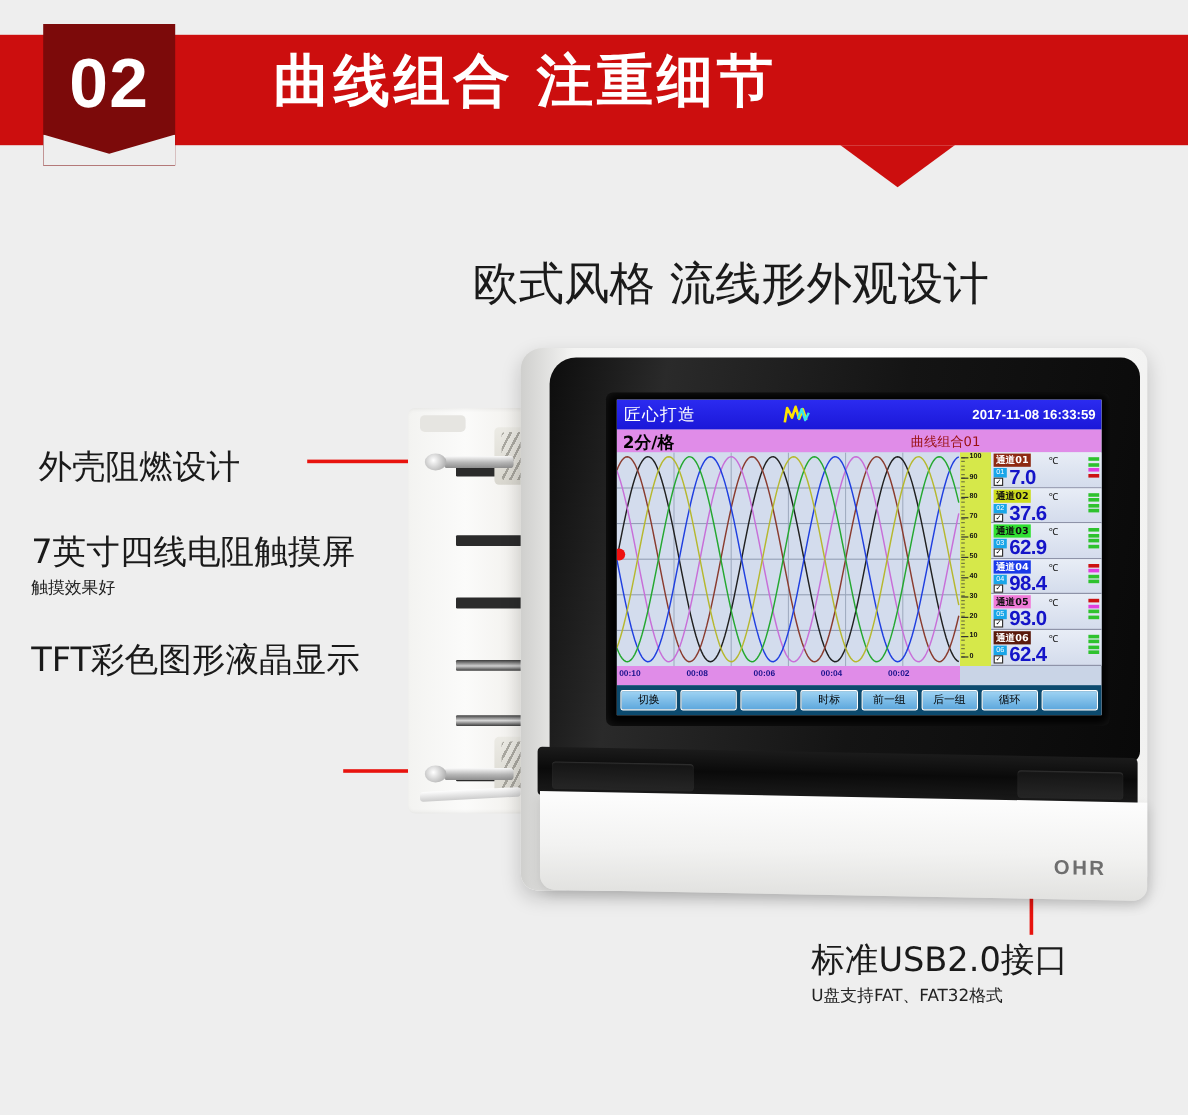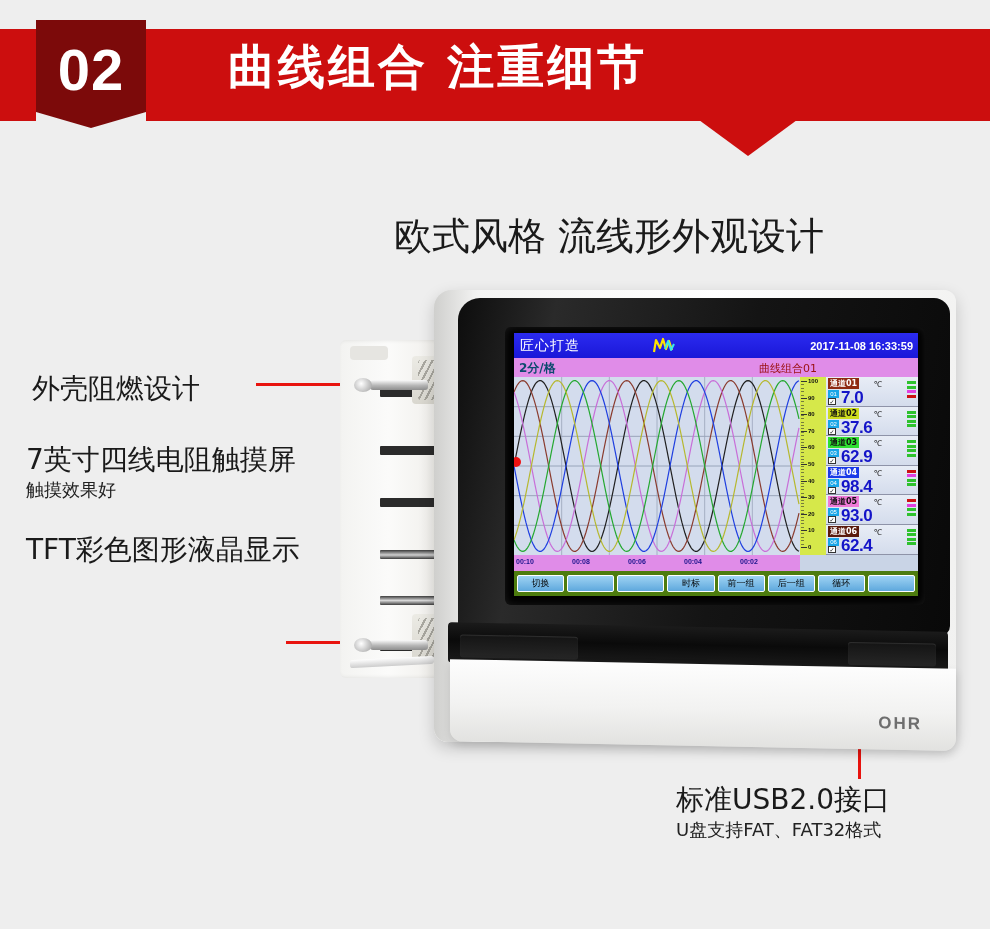--- a/index.html
+++ b/index.html
@@ -54,21 +54,21 @@
   .section-heading {
     position: absolute; left: 394px; top: 211px;
     font-size: 38px; color: #1a1a1a; white-space: nowrap;
     font-family: "DejaVu Sans", "Liberation Sans", sans-serif;
   }
 
   
   .callout { position: absolute; white-space: nowrap; color: #1a1a1a; }
   .callout .big { font-size: 28px; line-height: 34px;
     font-family: "DejaVu Sans", "Liberation Sans", sans-serif; }
-  .callout .small { font-size: 18px; line-height: 26px; color: #222;
+  .callout .small { font-size: 14px; line-height: 26px; color: #222;
     font-family: "DejaVu Sans", "Liberation Sans", sans-serif; }
 
   .c-flame   { left: 32px;  top: 372px; }
   .c-touch   { left: 26px;  top: 443px; }
   .c-tft     { left: 26px;  top: 533px; }
   .c-sd      { left: 36px;  top: 627px; }
   .c-usb     { left: 676px; top: 783px; }
 
   
   .lead { position: absolute; background: #e8130e; height: 3px; }
@@ -182,21 +182,21 @@
     font-family:"DejaVu Sans","Liberation Sans",sans-serif; }
   .lcd-logo { position:absolute; left:138px; top:3px; width:26px; height:18px; }
   .lcd-dt { color:#fff; font-size:11px; padding-right:5px; font-weight:700;
     font-family:"Liberation Sans",sans-serif; white-space:nowrap; }
 
   
   .lcd-sub {
     position:absolute; left:0; top:25px; width:100%; height:19px;
     background:#e08ce8;
   }
-  .lcd-scale { position:absolute; left:5px; top:2px; color:#0c4a6e; font-size:12px; font-weight:700;
+  .lcd-scale { position:absolute; left:5px; top:2px; color:#000000; font-size:14px; font-weight:700;
     font-family:"DejaVu Sans","Liberation Sans",sans-serif; }
   .lcd-group { position:absolute; left:245px; top:3px; color:#9a1010; font-size:11px;
     font-family:"DejaVu Sans","Liberation Sans",sans-serif; }
 
   
   .plot {
     position:absolute; left:0; top:44px; width:286px; height:178px;
     background:#d3dced;
   }
   .plot svg { display:block; }
@@ -241,21 +241,21 @@
   .ch-val {
     position:absolute; left:15px; top:11px; font-size:17px; color:#1414c8; font-weight:700;
     font-family:"Liberation Sans",sans-serif; letter-spacing:-0.5px;
   }
   .ch-bars { position:absolute; right:2px; top:4px; width:9px; }
   .ch-bars i { display:block; height:3px; margin-bottom:1.5px; }
 
   
   .btn-bar {
     position:absolute; left:0; top:238px; width:100%; height:25px;
-    background:#4d7c0f; display:flex; align-items:center; gap:3px; padding:0 3px;
+    background:#0c4a6e; display:flex; align-items:center; gap:3px; padding:0 3px;
   }
   .lcd-btn {
     flex:1; height:17px; background: linear-gradient(180deg,#9fd3f3,#5ea8dd);
     border:1px solid #ffffff; border-radius:2px;
     font-size:9px; color:#000; display:flex; align-items:center; justify-content:center;
     font-family:"DejaVu Sans","Liberation Sans",sans-serif;
   }
   
   .time-lbls {
     position:absolute; left:0; top:222px; width:286px; height:16px; background:#e08ce8;

